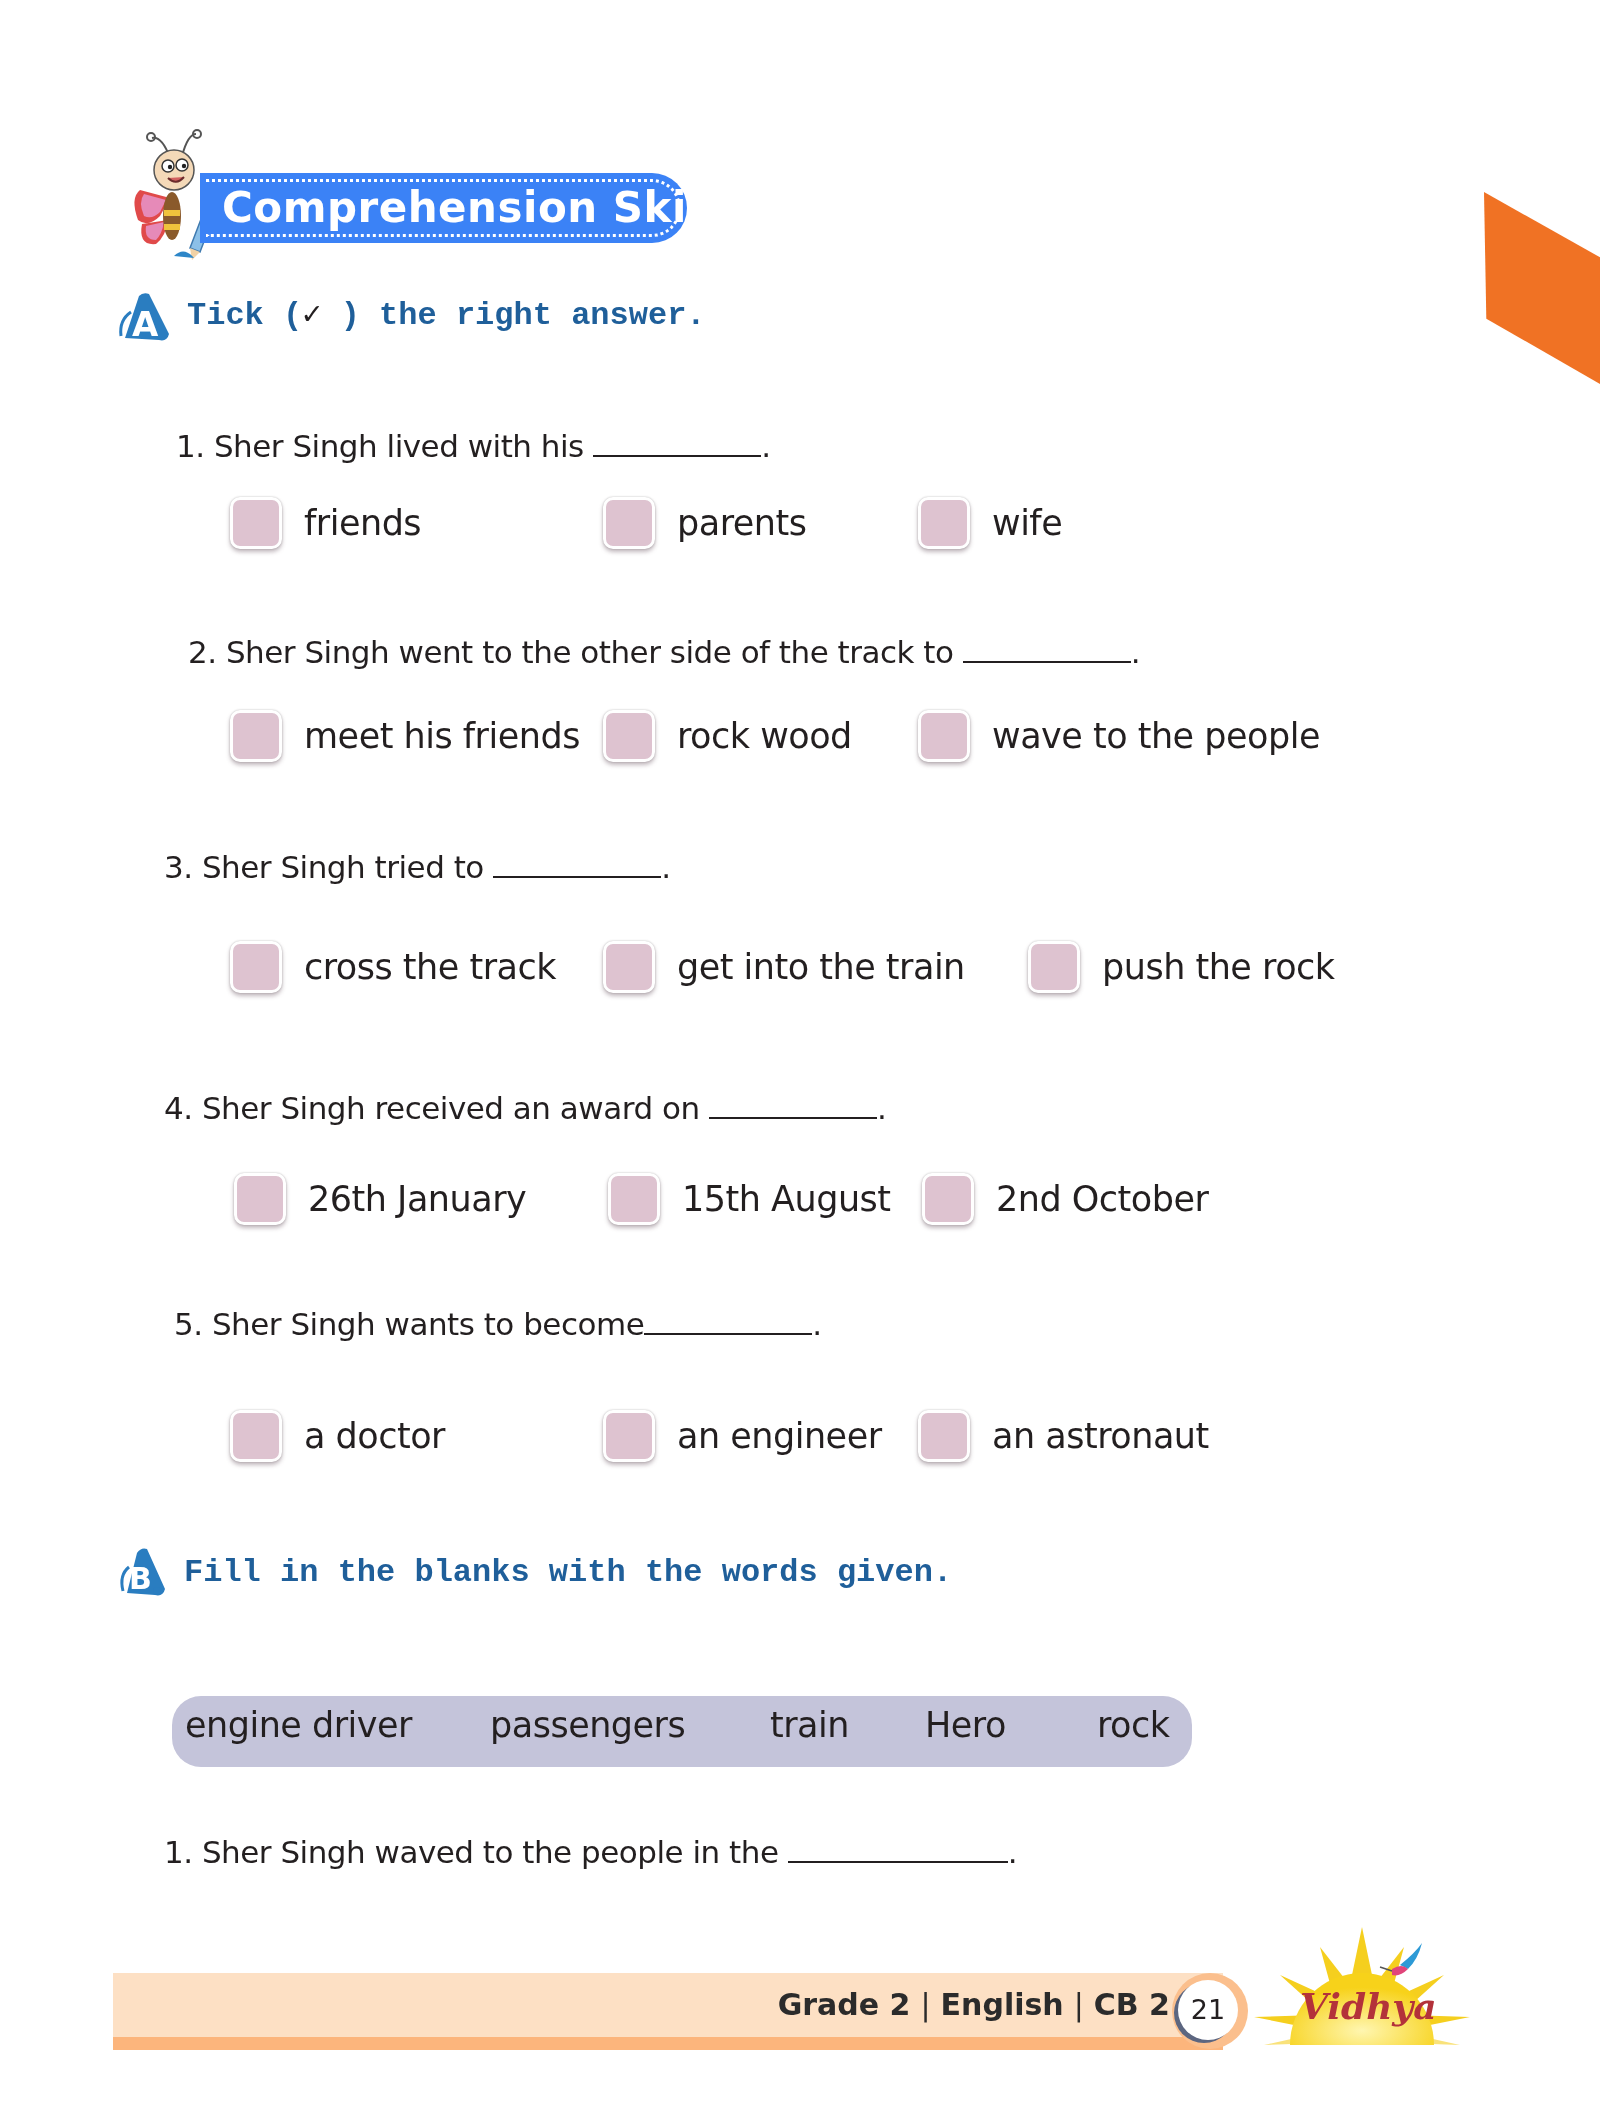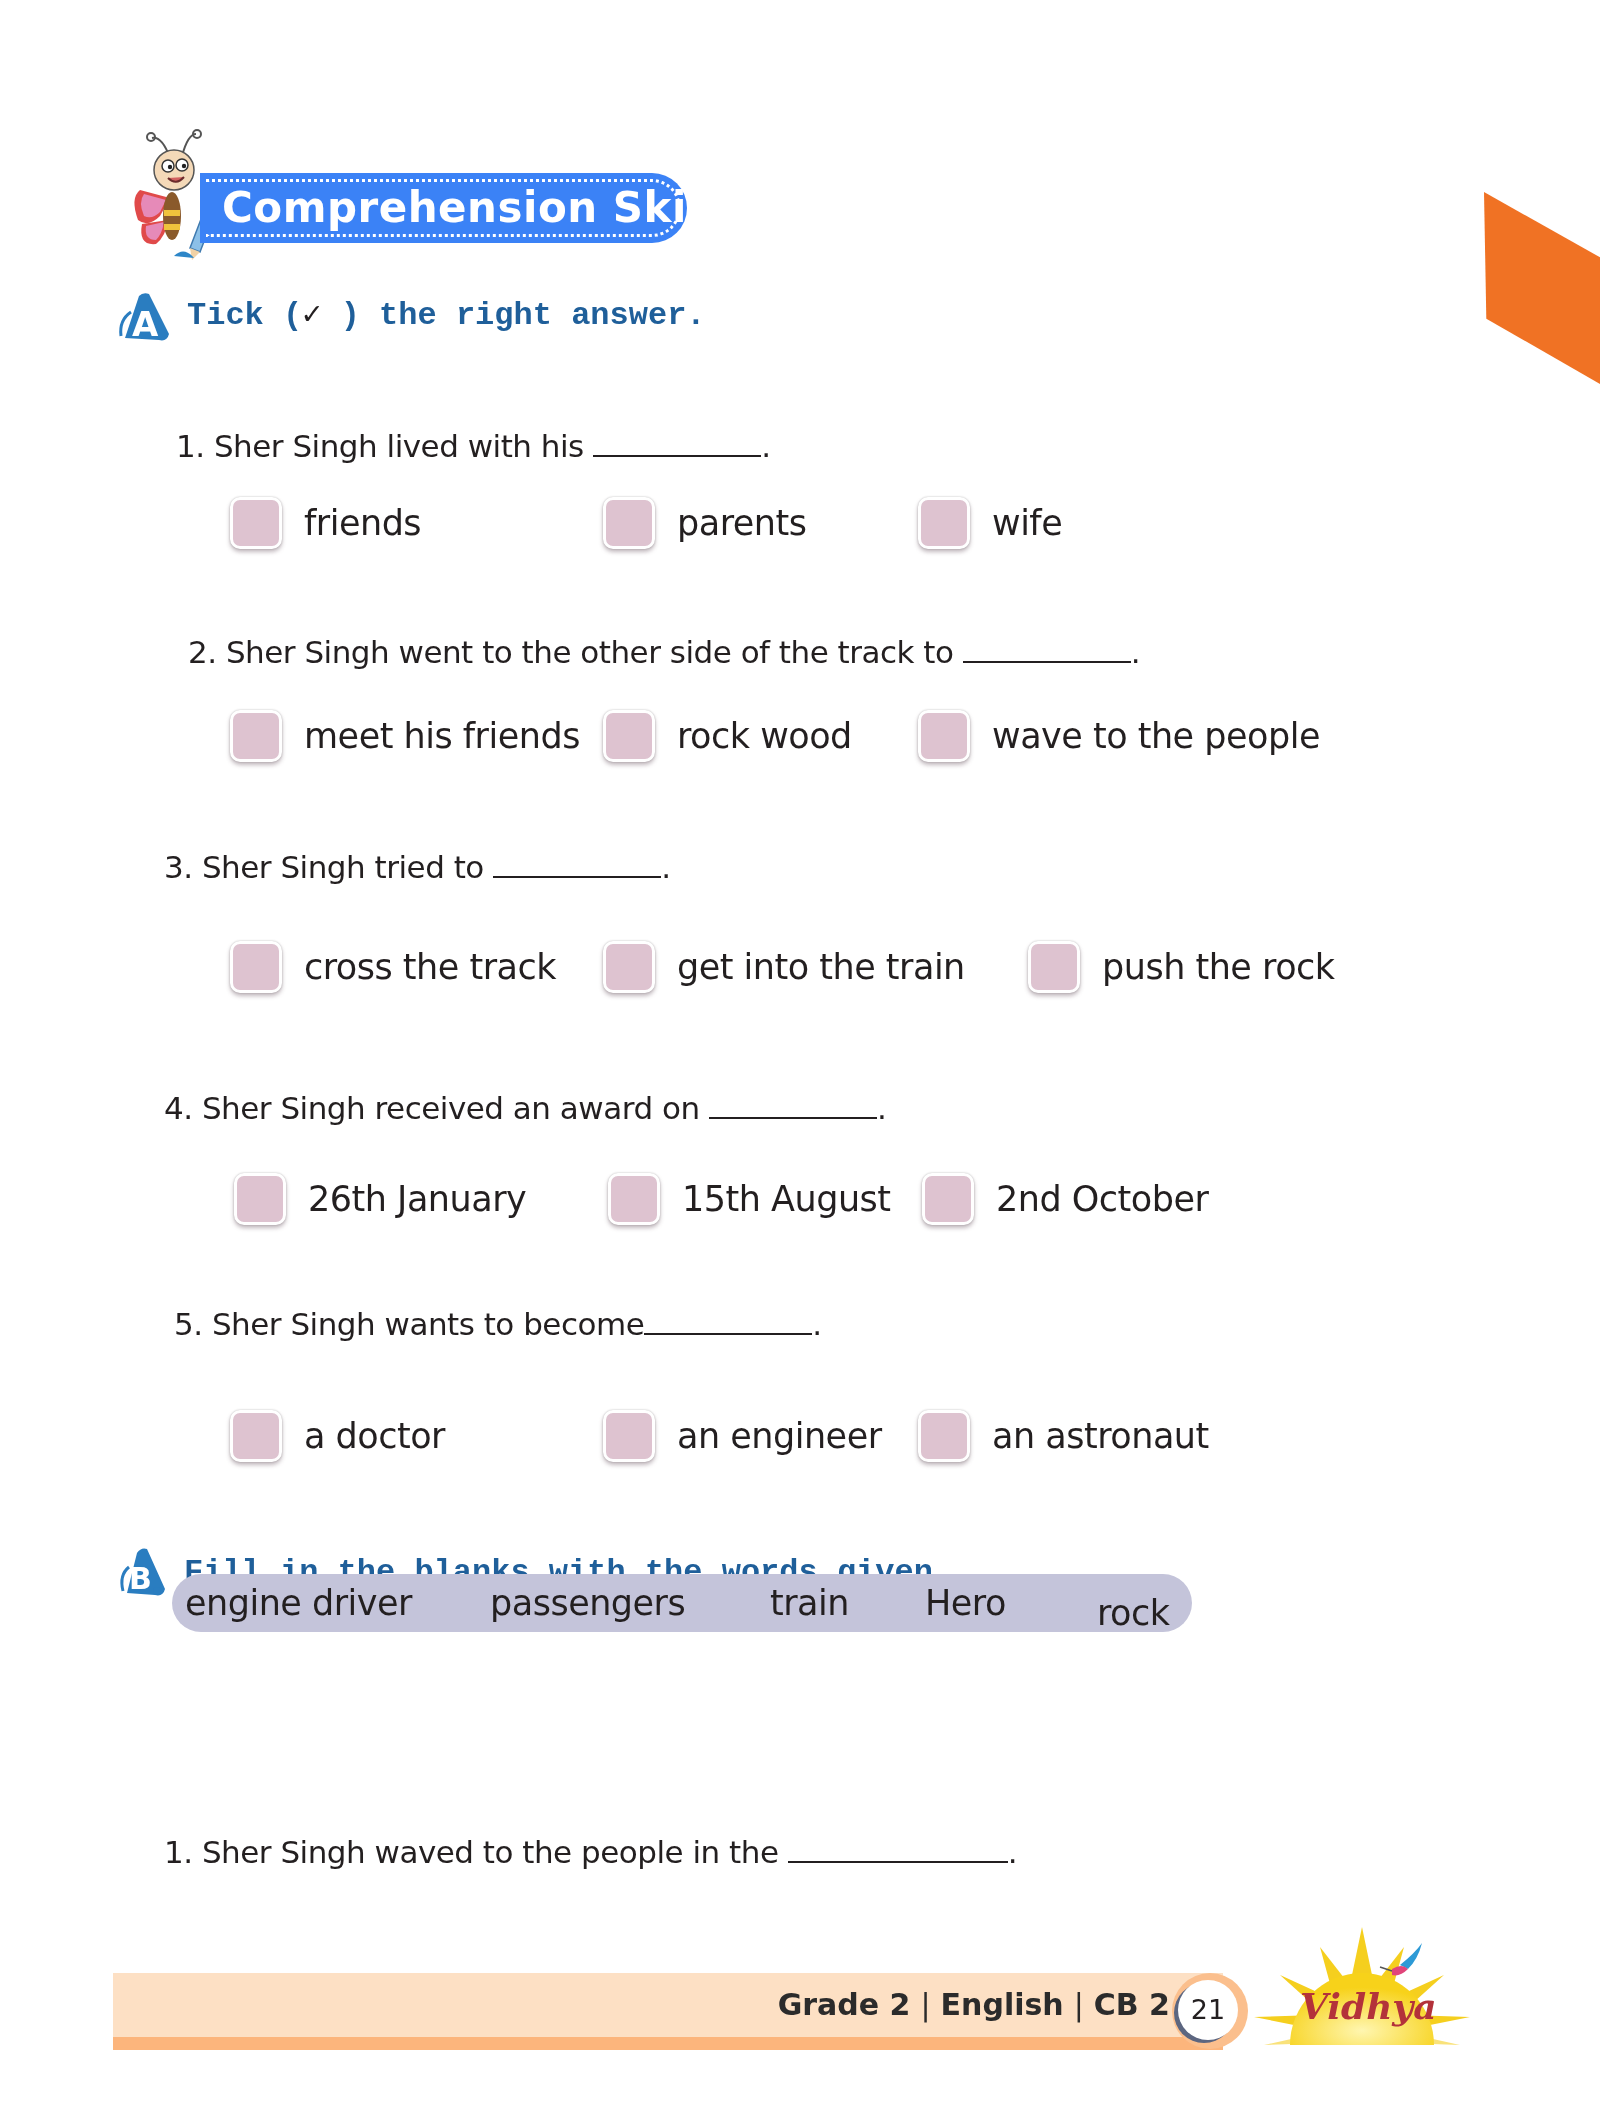--- a/index.html
+++ b/index.html
@@ -31,21 +31,21 @@
   .q { font-size:31px; white-space:nowrap; font-family:"DejaVu Sans", sans-serif; color:#231f20;
        letter-spacing:-0.5px; }
   .blank { display:inline-block; border-bottom:2px solid #231f20; height:28px; vertical-align:baseline; }
   .opt { display:flex; align-items:center; white-space:nowrap; }
   .chk { width:52px; height:52px; border-radius:10px; background:#dec3d0;
          border:3px solid #ffffff; box-shadow:0 3px 4px rgba(120,100,110,0.45), 0 0 2px rgba(0,0,0,0.25);
          box-sizing:border-box; flex:0 0 auto; }
   .opt-label { font-size:35px; margin-left:22px; letter-spacing:-0.5px; color:#231f20; }
 
   
-  .wordbank { left:172px; top:1574px; width:1020px; height:58px; background:#c4c4da;
+  .wordbank { left:172px; top:1696px; width:1020px; height:71px; background:#c4c4da;
               border-radius:29px; }
   .word { position:absolute; top:0; line-height:58px; font-size:35px; letter-spacing:-0.5px; color:#231f20; white-space:nowrap; }
 
   
   .footer-bar { left:113px; top:1973px; width:1110px; height:77px; background:#fde0c4; }
   .footer-strip { left:113px; top:2037px; width:1110px; height:13px; background:#fcb57c; }
   .footer-text { right:430px; top:1973px; height:64px; line-height:64px; font-size:30px; font-weight:bold;
                  color:#2b2b2b; white-space:nowrap; font-family:"DejaVu Sans", sans-serif; }
   .footer-sep { font-weight:normal; margin:0 10px; }
   .page-ring { left:1172px; top:1973px; width:76px; height:76px; border-radius:50%;
@@ -188,21 +188,21 @@
   <text x="12" y="44" font-family="DejaVu Sans, sans-serif" font-weight="bold" font-size="30" fill="#ffffff">B</text>
   <circle cx="40" cy="46" r="4" fill="#2a7dc0"></circle>
 </svg>
 <div class="abs sec-heading" style="left:184px; top:1547px; line-height:52px;">Fill in the blanks with the words given.</div>
 
 <div class="abs wordbank">
   <span class="word" style="left:13px;">engine driver</span>
   <span class="word" style="left:318px;">passengers</span>
   <span class="word" style="left:598px;">train</span>
   <span class="word" style="left:753px;">Hero</span>
-  <span class="word" style="left:925px;margin-top:10px;">rock</span>
+  <span class="word" style="left:925px;">rock</span>
 </div>
 
 <div class="abs q" style="left:164px; top:1828px; line-height:48px;">
   <span>1. Sher Singh waved to the people in the</span>
   <span class="blank" style="width:220px;"></span><span>.</span>
 </div>
 
 <div class="abs footer-bar"></div>
 <div class="abs footer-strip"></div>
 <div class="abs footer-text">

